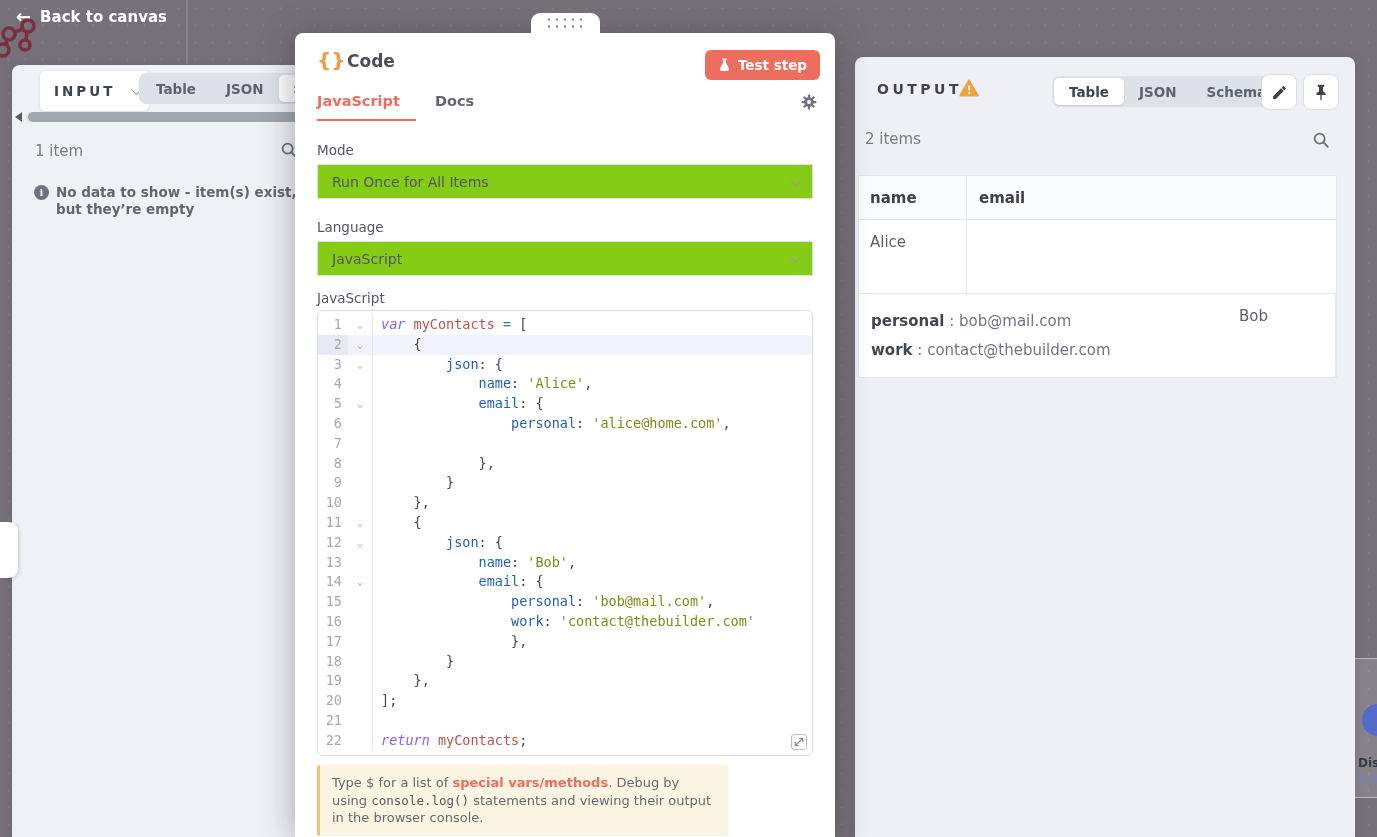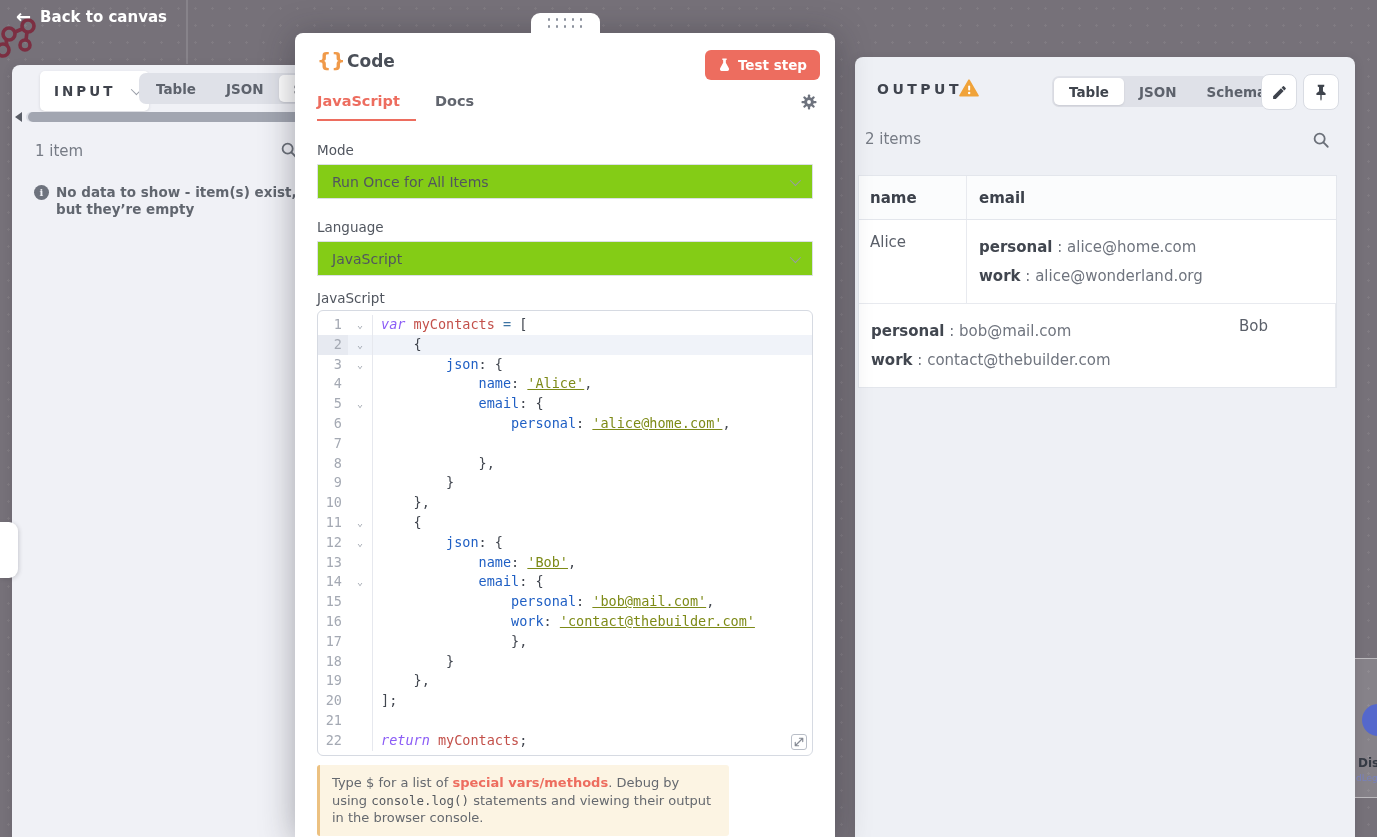--- a/index.html
+++ b/index.html
@@ -102,21 +102,21 @@
     border:1px solid #d6dae2; border-radius:6px; background:#ffffff; overflow:hidden; padding-top:4px; }
   .cl{ display:flex; height:19.8px; line-height:19.8px;
     font-family:"DejaVu Sans Mono", monospace; font-size:13.5px; }
   .cl .ln{ width:30px; text-align:right; padding-right:6px; color:#a4a9b3; flex:0 0 auto; }
   .cl .fold{ width:25px; text-align:center; color:#9aa0aa; font-size:10px; flex:0 0 auto;
     border-right:1px solid #e6e8ee; cursor:pointer; }
   .cl .src{ padding-left:8px; white-space:pre; color:#424750; }
   .cl.active{ background:#f0f3f9; }
   .cl.active .ln{ background:#e7eaf1; }
   .tk-k{ color:#8b5cf6;font-style:italic; } .tk-d{ color:#c3504a; } .tk-o{ color:#3d74a3; }
-  .tk-pr{ color:#1f5fc4; } .tk-s{ color:#7d8a17;text-decoration:underline; } .tk-pu{ color:#424750; }
+  .tk-pr{ color:#1f5fc4; } .tk-s{ color:#7d8a17; } .tk-pu{ color:#424750; }
   .resize-handle{ position:absolute; right:5px; bottom:5px; width:16px; height:16px;
     border:1px solid #b9bec7; border-radius:3px; background:#fff; display:flex;
     align-items:center; justify-content:center; cursor:nwse-resize; }
 
   
   .hint{ position:absolute; left:22px; top:732px; width:412px; background:#fcf4e3;
     border-left:3px solid #ecc181; border-radius:3px; padding:9px 12px; font-size:13px;
     color:#65696f; line-height:17.5px; }
   .hint .lnk{ color:#ed6d5f; font-weight:600; cursor:pointer; }
   .hint .mono{ font-family:"DejaVu Sans Mono", monospace; font-size:12.5px; color:#55595f; }
@@ -206,24 +206,20 @@
       <line x1="13" y1="13" x2="17.5" y2="17.5" stroke="#6b7079" stroke-width="2" stroke-linecap="round"></line>
     </svg>
     <div class="otable">
       <div class="ohead">
         <div class="ohc col-name">name</div>
         <div class="ohc col-email">email</div>
       </div>
       <div id="out-rows">
           <div class="orow">
             <div class="oc name">Alice</div>
-            <div class="oc email">
-              <div class="eline"><span class="ekey">personal</span> : <span>alice@home.com</span></div>
-              <div class="eline"><span class="ekey">work</span> : <span>alice@wonderland.org</span></div>
-            </div>
           </div>
           <div class="orow">
             <div class="oc email">
               <div class="eline"><span class="ekey">personal</span> : <span>bob@mail.com</span></div>
               <div class="eline"><span class="ekey">work</span> : <span>contact@thebuilder.com</span></div>
             </div>
             <div class="oc name">Bob</div>
           </div>
         </div>
     </div>

